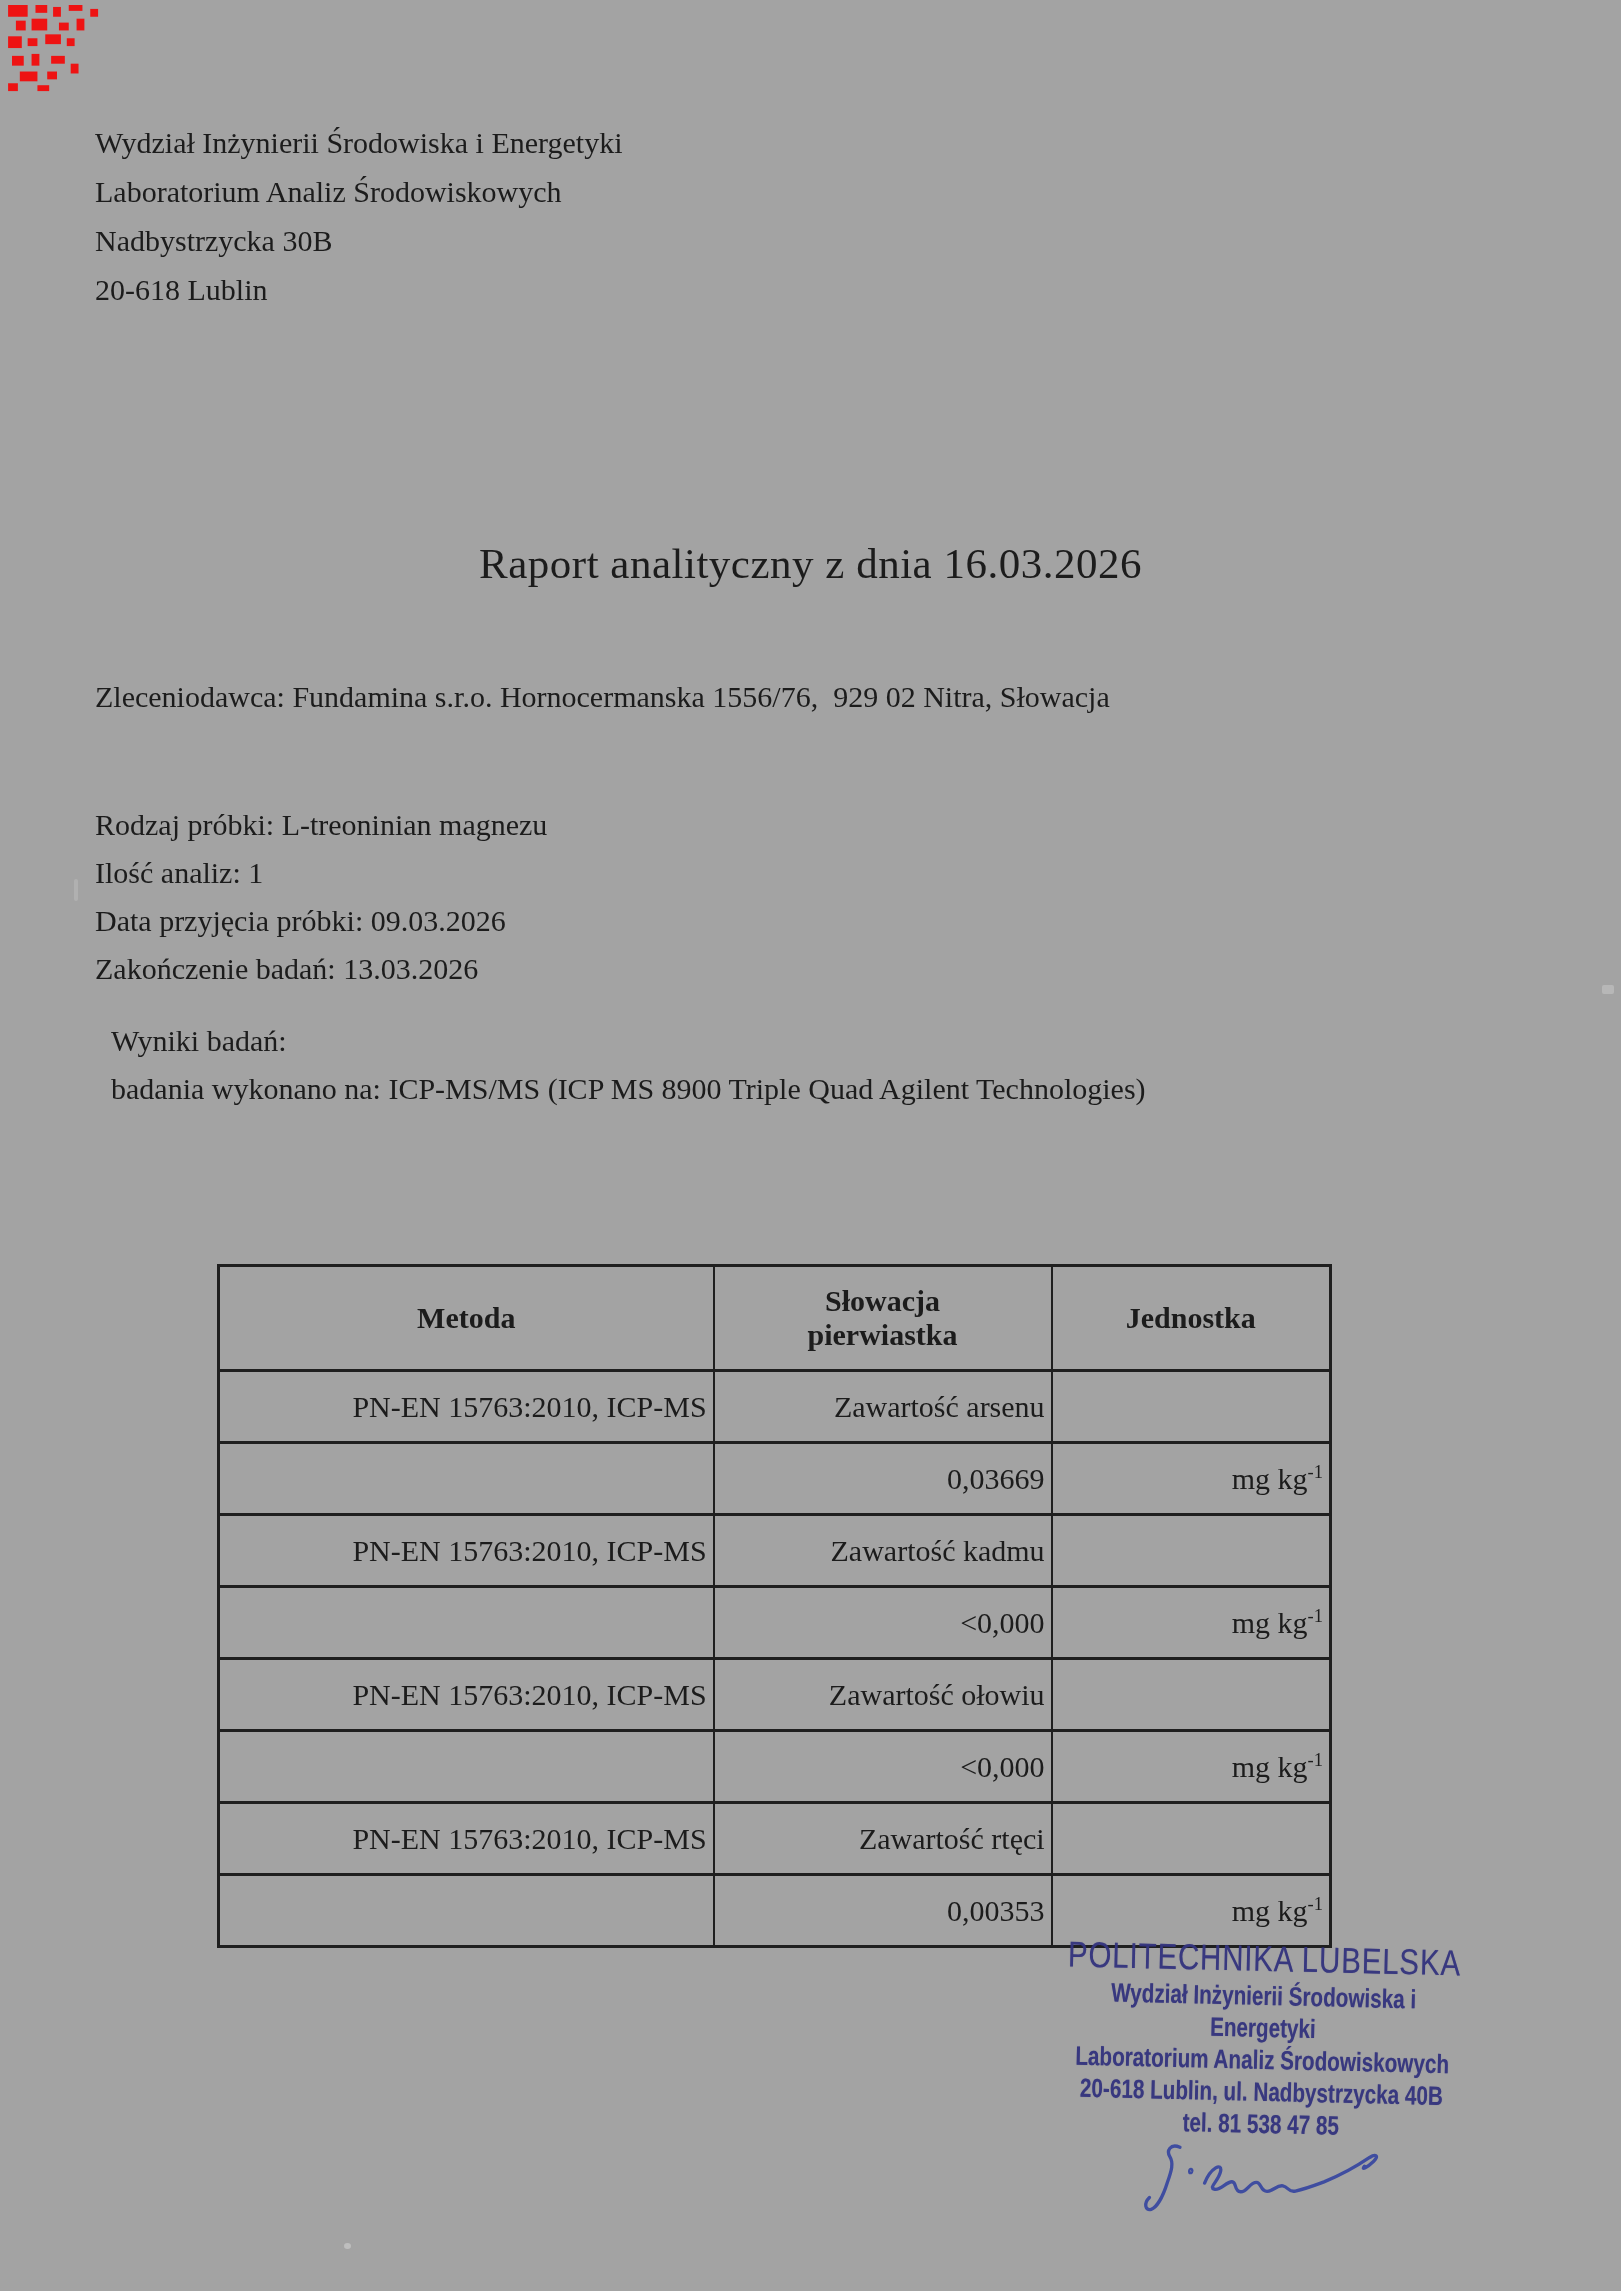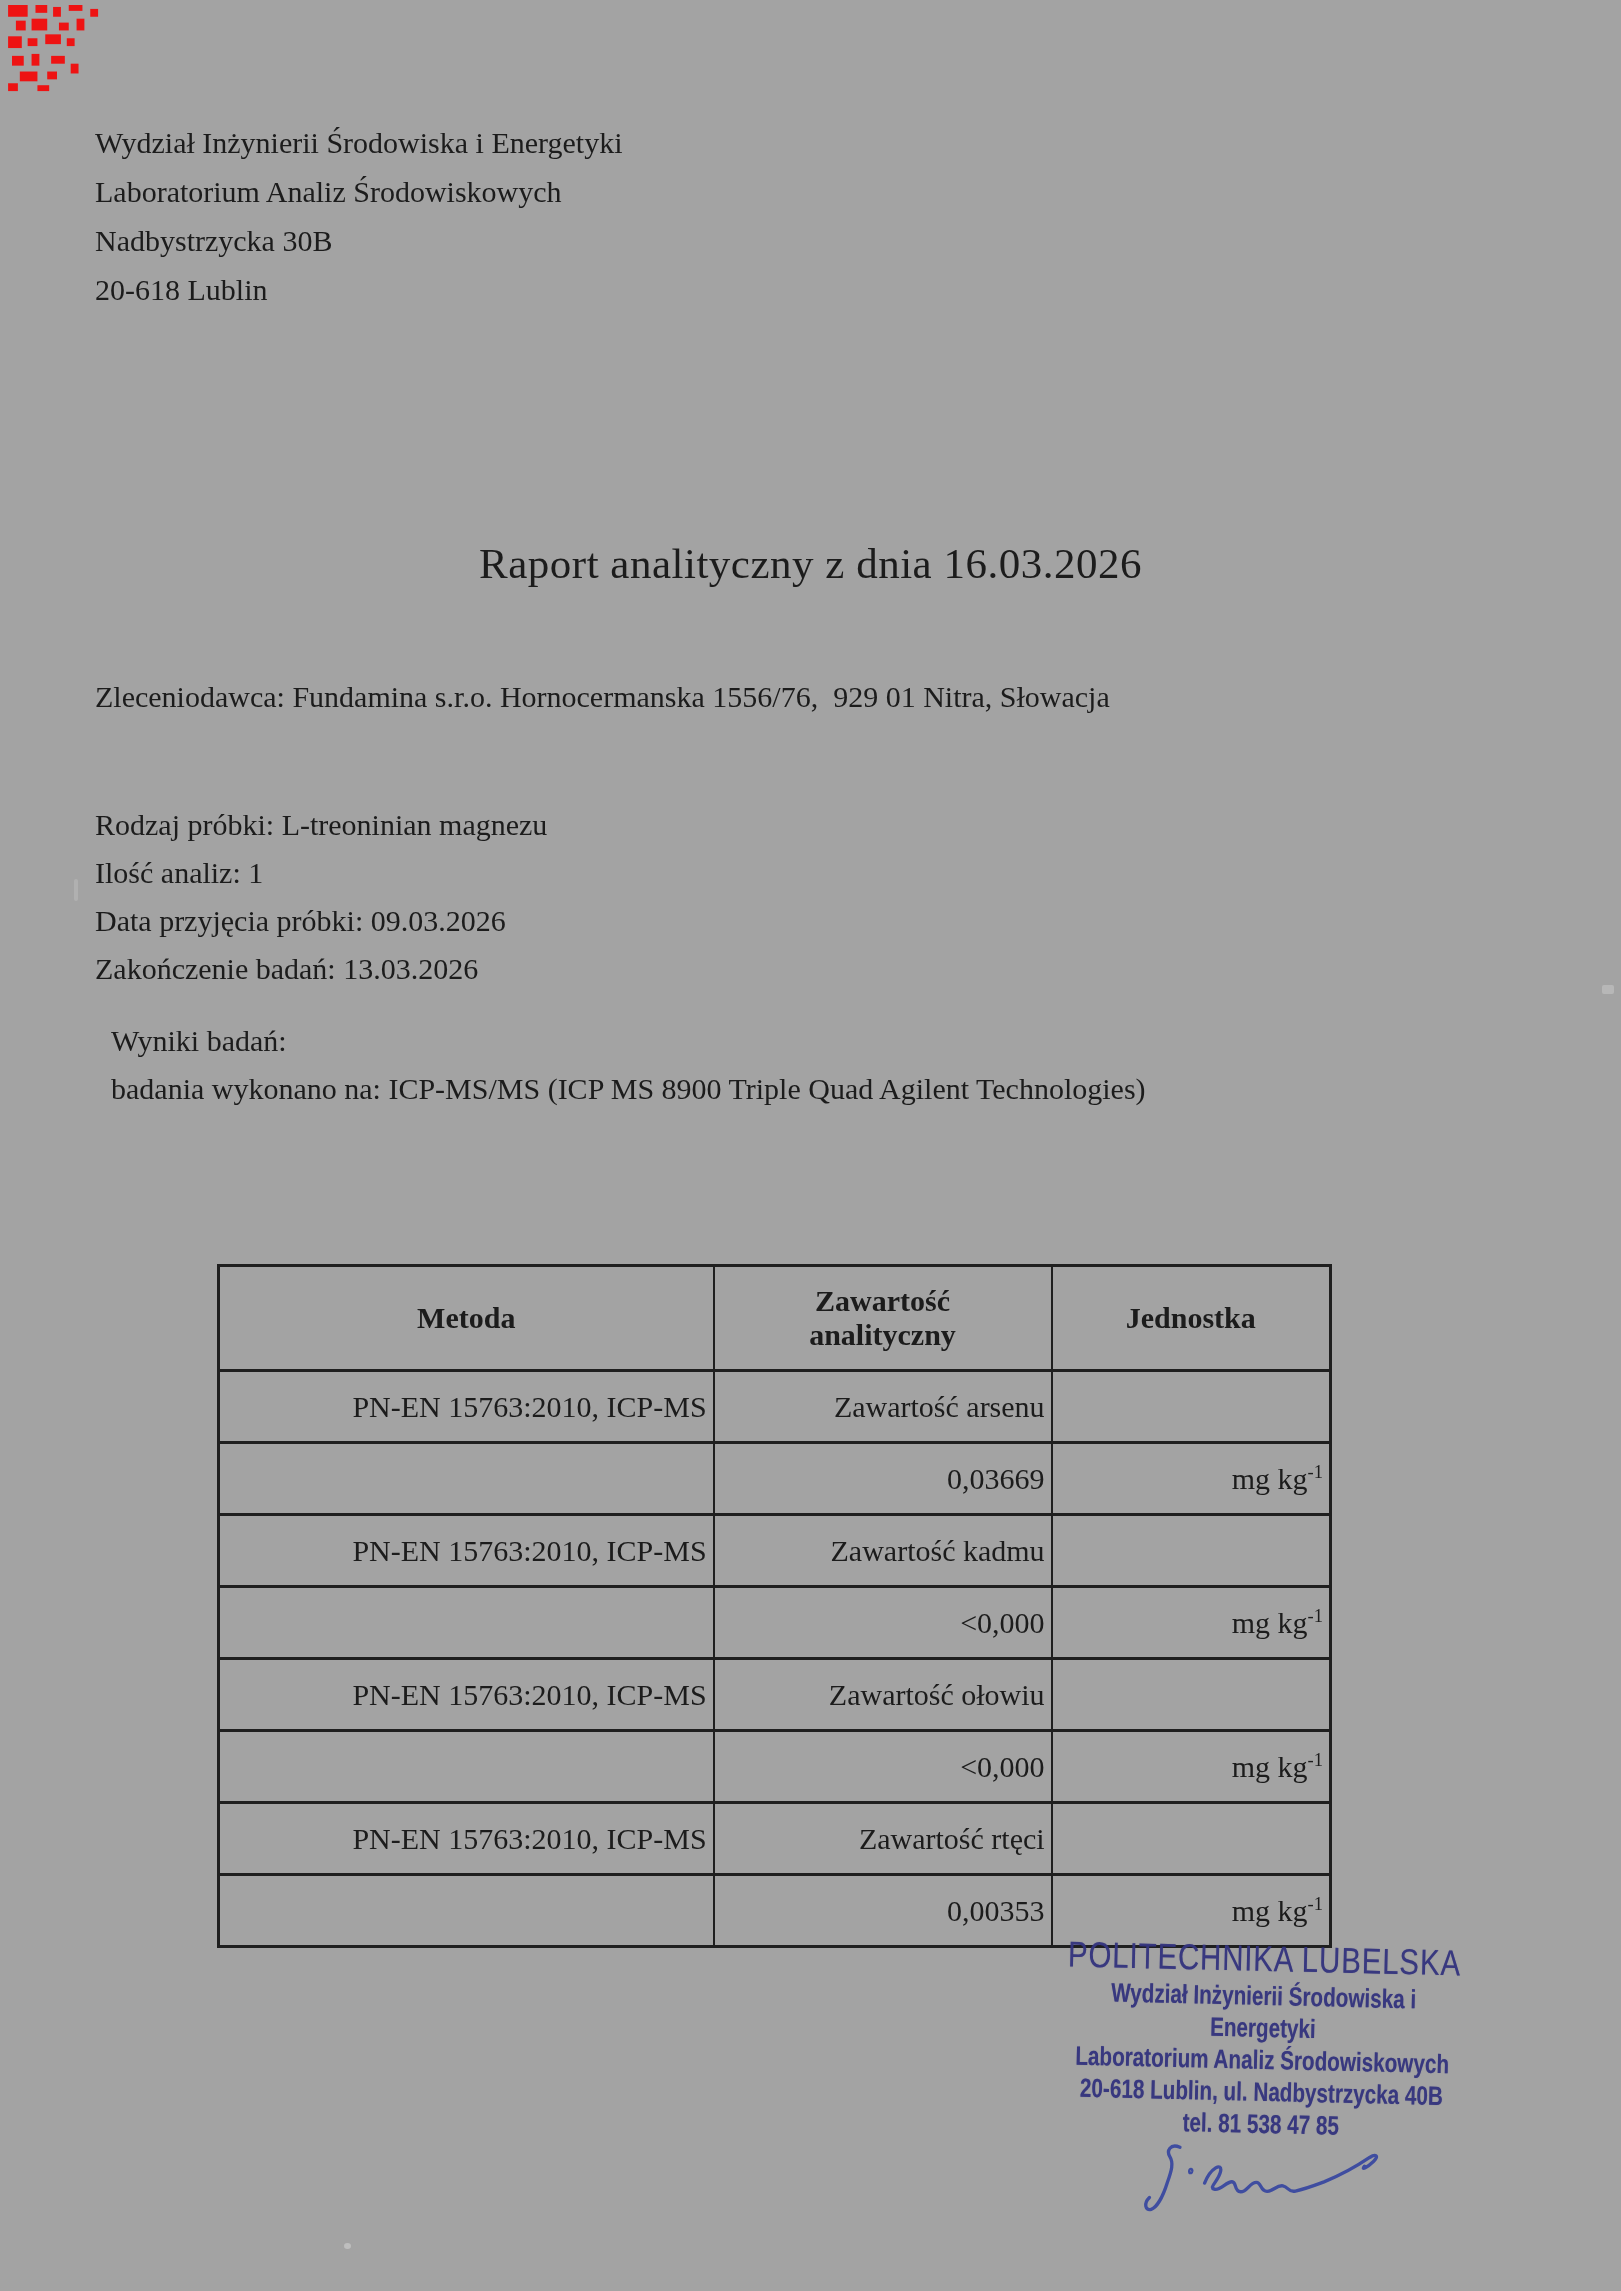--- a/index.html
+++ b/index.html
@@ -113,21 +113,21 @@
 
   <div class="address">
     <div>Wydział Inżynierii Środowiska i Energetyki</div>
     <div>Laboratorium Analiz Środowiskowych</div>
     <div>Nadbystrzycka 30B</div>
     <div>20-618 Lublin</div>
   </div>
 
   <h1 class="title">Raport analityczny z dnia 16.03.2026</h1>
 
-  <div class="client">Zleceniodawca: Fundamina s.r.o. Hornocermanska 1556/76,  929 01 Nitra, Słowacja</div>
+  <div class="client">Zleceniodawca: Fundamina s.r.o. Hornocermanska 1556/76,  929 02 Nitra, Słowacja</div>
 
   <div class="sample">
     <div>Rodzaj próbki: L-treoninian magnezu</div>
     <div>Ilość analiz: 1</div>
     <div>Data przyjęcia próbki: 09.03.2026</div>
     <div>Zakończenie badań: 13.03.2026</div>
   </div>
 
   <div class="results">
     <div>Wyniki badań:</div>
@@ -137,21 +137,21 @@
   <div class="tablewrap">
     <table class="results-table">
       <colgroup>
           <col class="c1">
           <col class="c2">
           <col class="c3">
         </colgroup>
       <thead>
         <tr>
           <th>Metoda</th>
-          <th><span class="th-narrow">Zawartość analityczny</span></th>
+          <th><span class="th-narrow">Słowacja pierwiastka</span></th>
           <th>Jednostka</th>
         </tr>
       </thead>
       <tbody>
         <tr>
           <td>PN-EN 15763:2010, ICP-MS</td>
           <td>Zawartość arsenu</td>
           <td><span></span><sup></sup></td>
         </tr>
         <tr>

